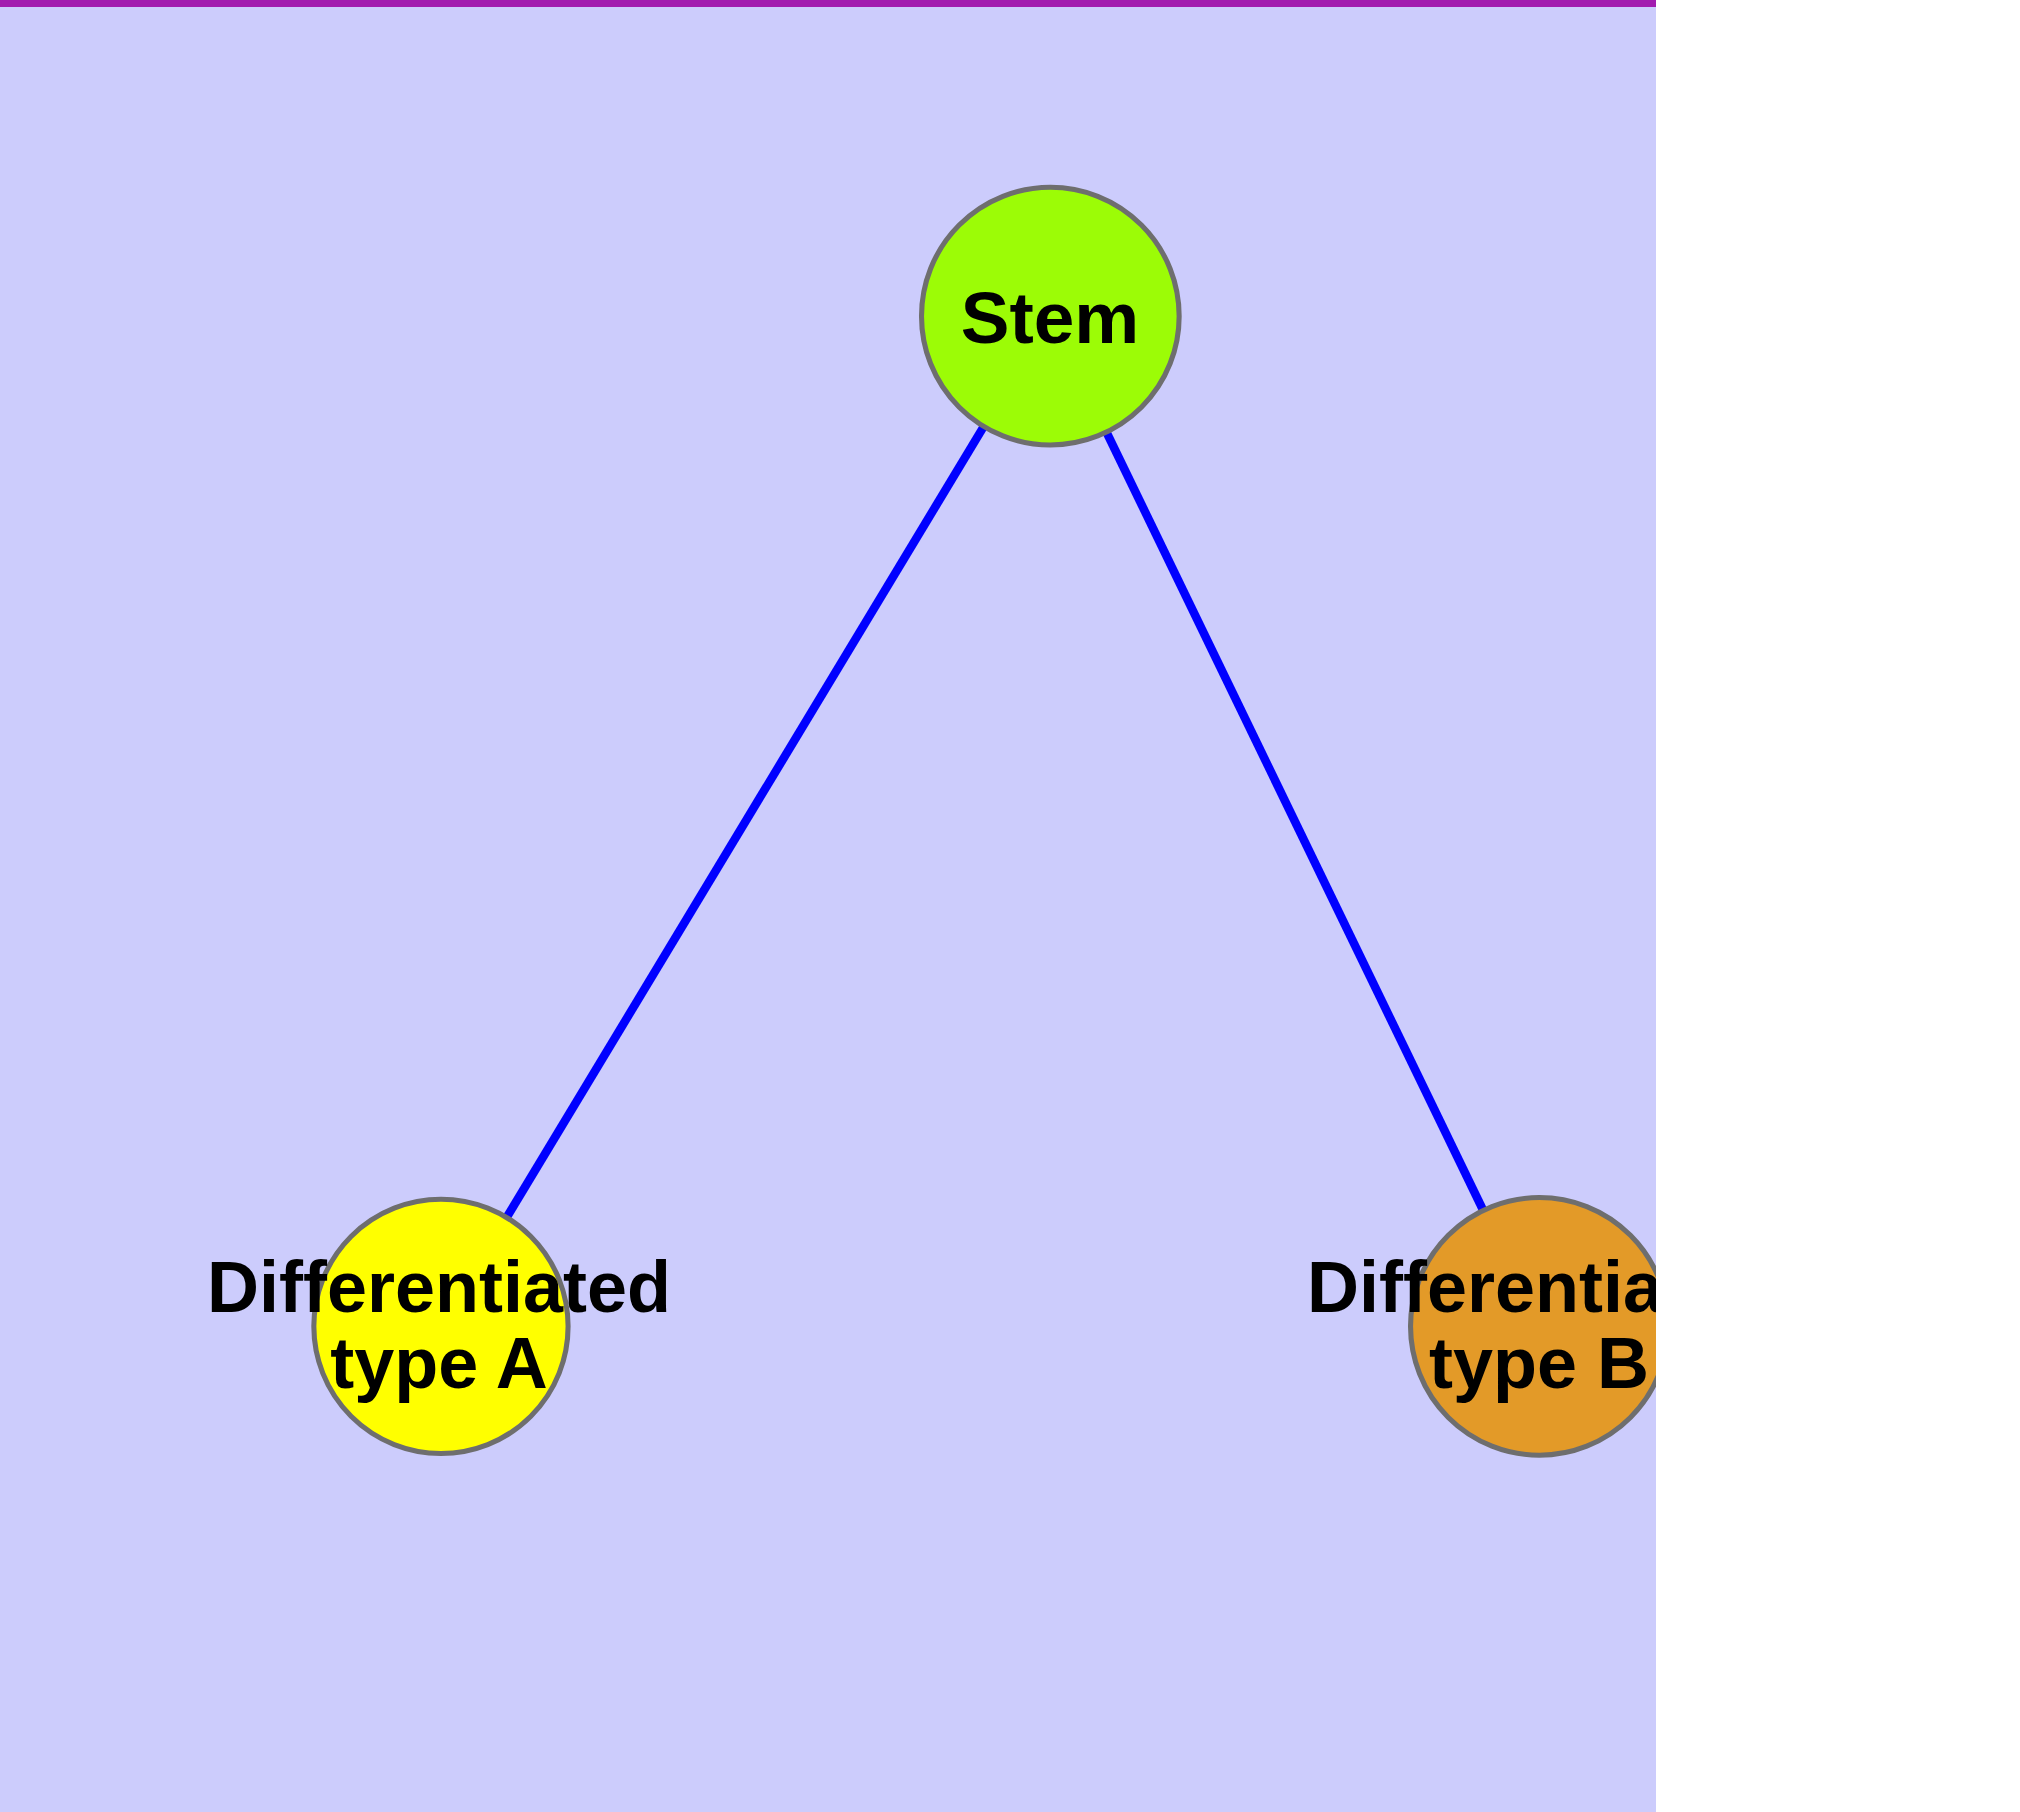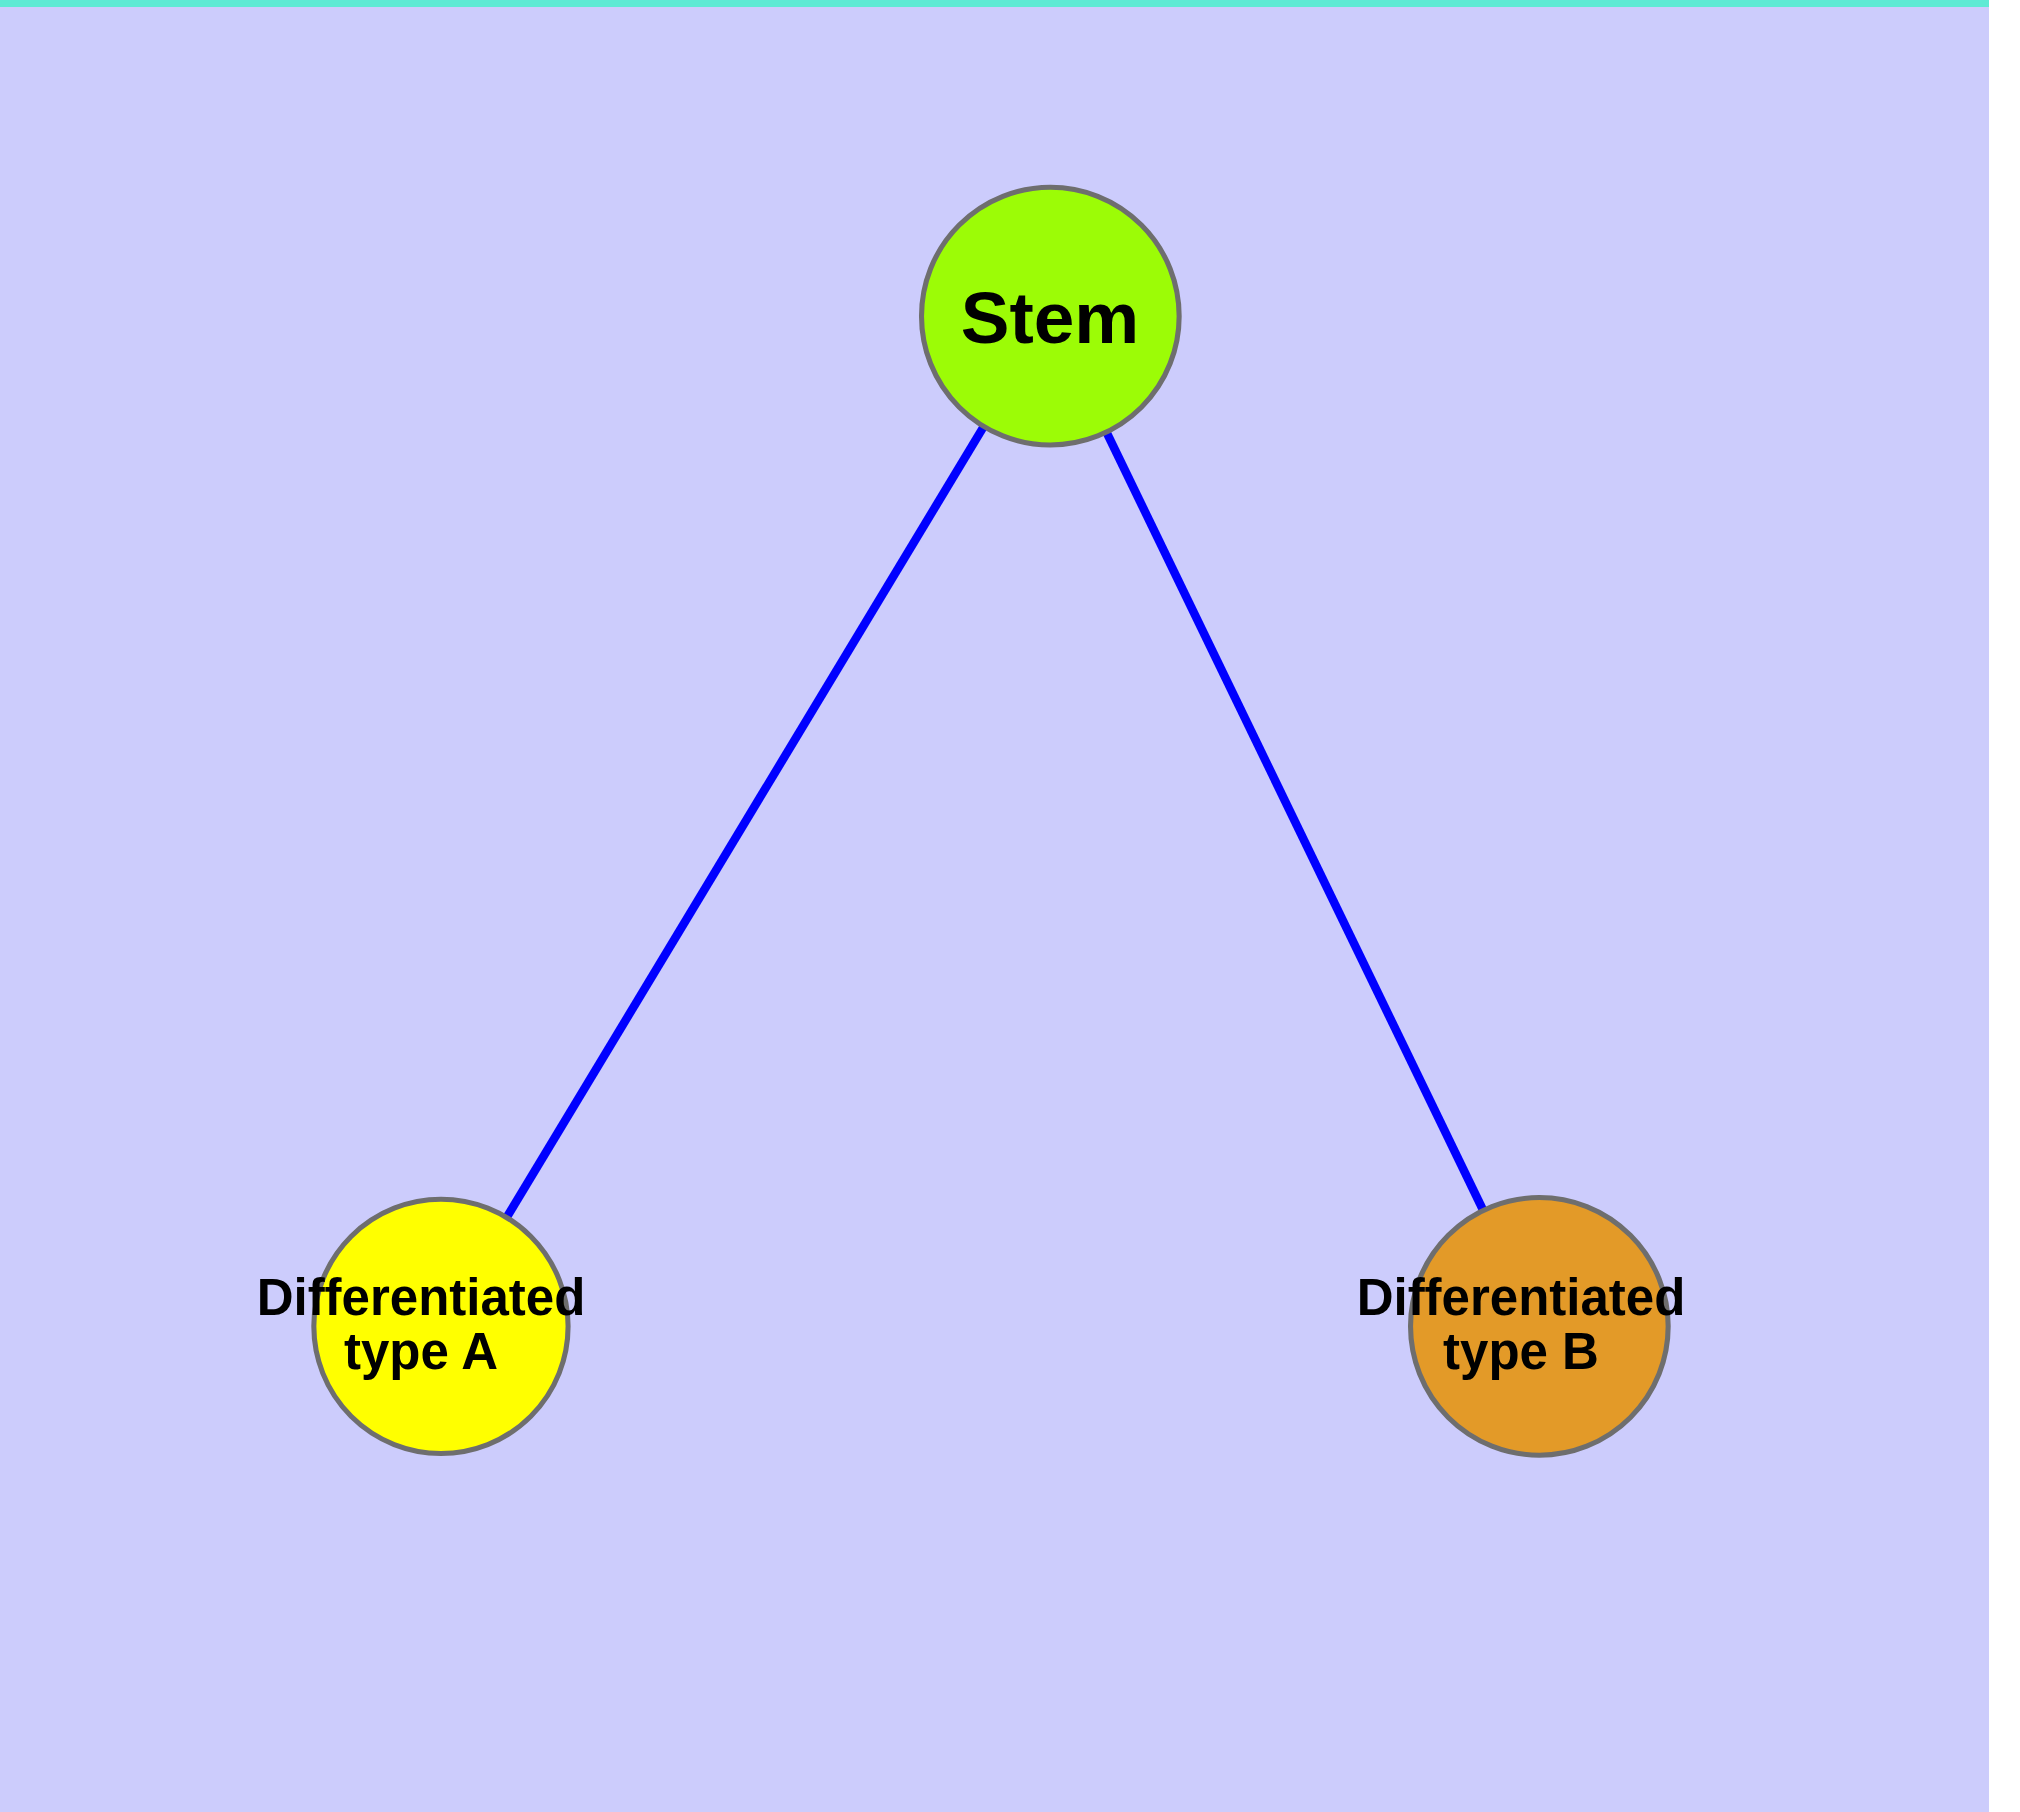--- a/index.html
+++ b/index.html
@@ -2,23 +2,23 @@
 <html style="font-size:13.6px"><head>
 <meta charset="utf-8">
 <style>
   html, body {
     margin: 0;
     padding: 0;
     background: #ffffff;
   }
   #stage {
     position: relative;
-    width: 1989px;
+    width: 1656px;
     height: 1812px;
-    background: #5eead4;
+    background: #a21caf;
     overflow: hidden;
     font-family: "Liberation Sans", sans-serif;
   }
   #canvas {
     position: absolute;
     left: 0;
     top: 6.8px;
     width: 2012px;
     height: 1805px;
     background: #ccccfc;
@@ -39,21 +39,22 @@
     font-weight: bold;
     text-align: center;
     white-space: pre;
     line-height: 1.06;
     pointer-events: none;
   }
   .label-stem {
     font-size: 73px;
   }
   .label-big {
-    font-size: 51px;
+    font-size: 72px;
+    margin-left: 18px;
   }
 </style>
 </head>
 <body>
 
 <div id="stage">
   <div id="canvas"></div>
 
   <svg id="graph-svg" viewBox="0 0 2384 2138">
     <g id="edge-layer">

